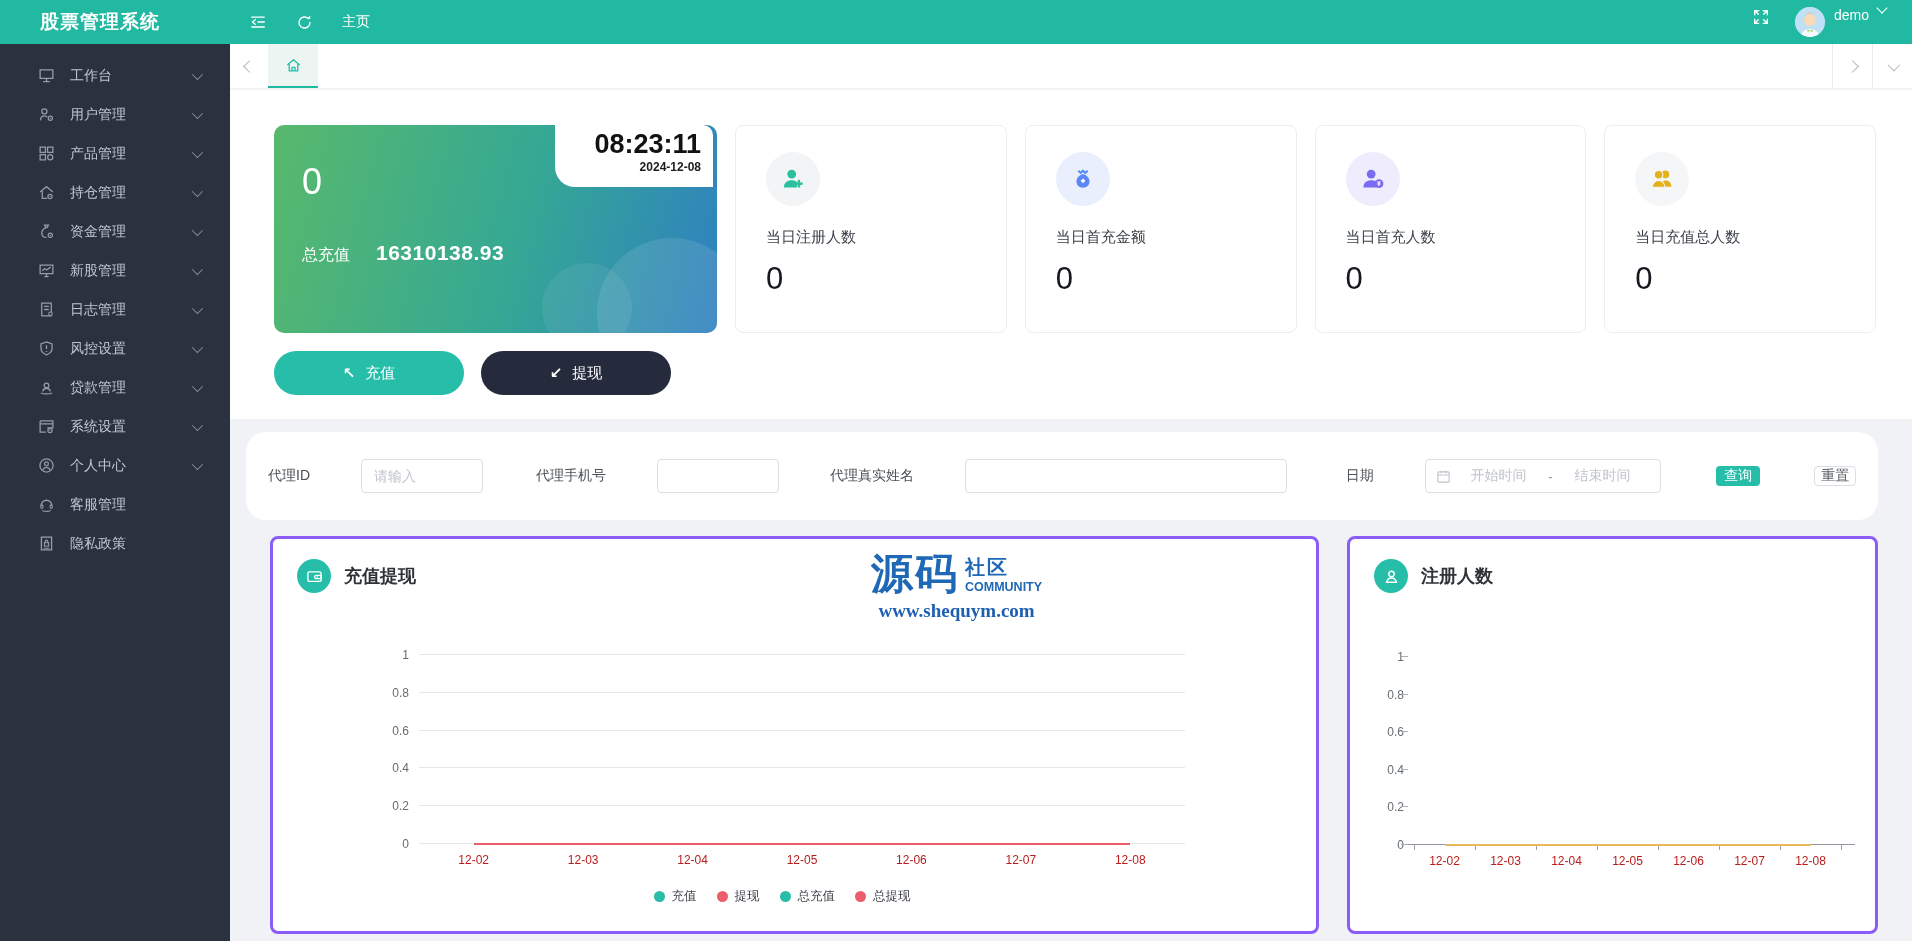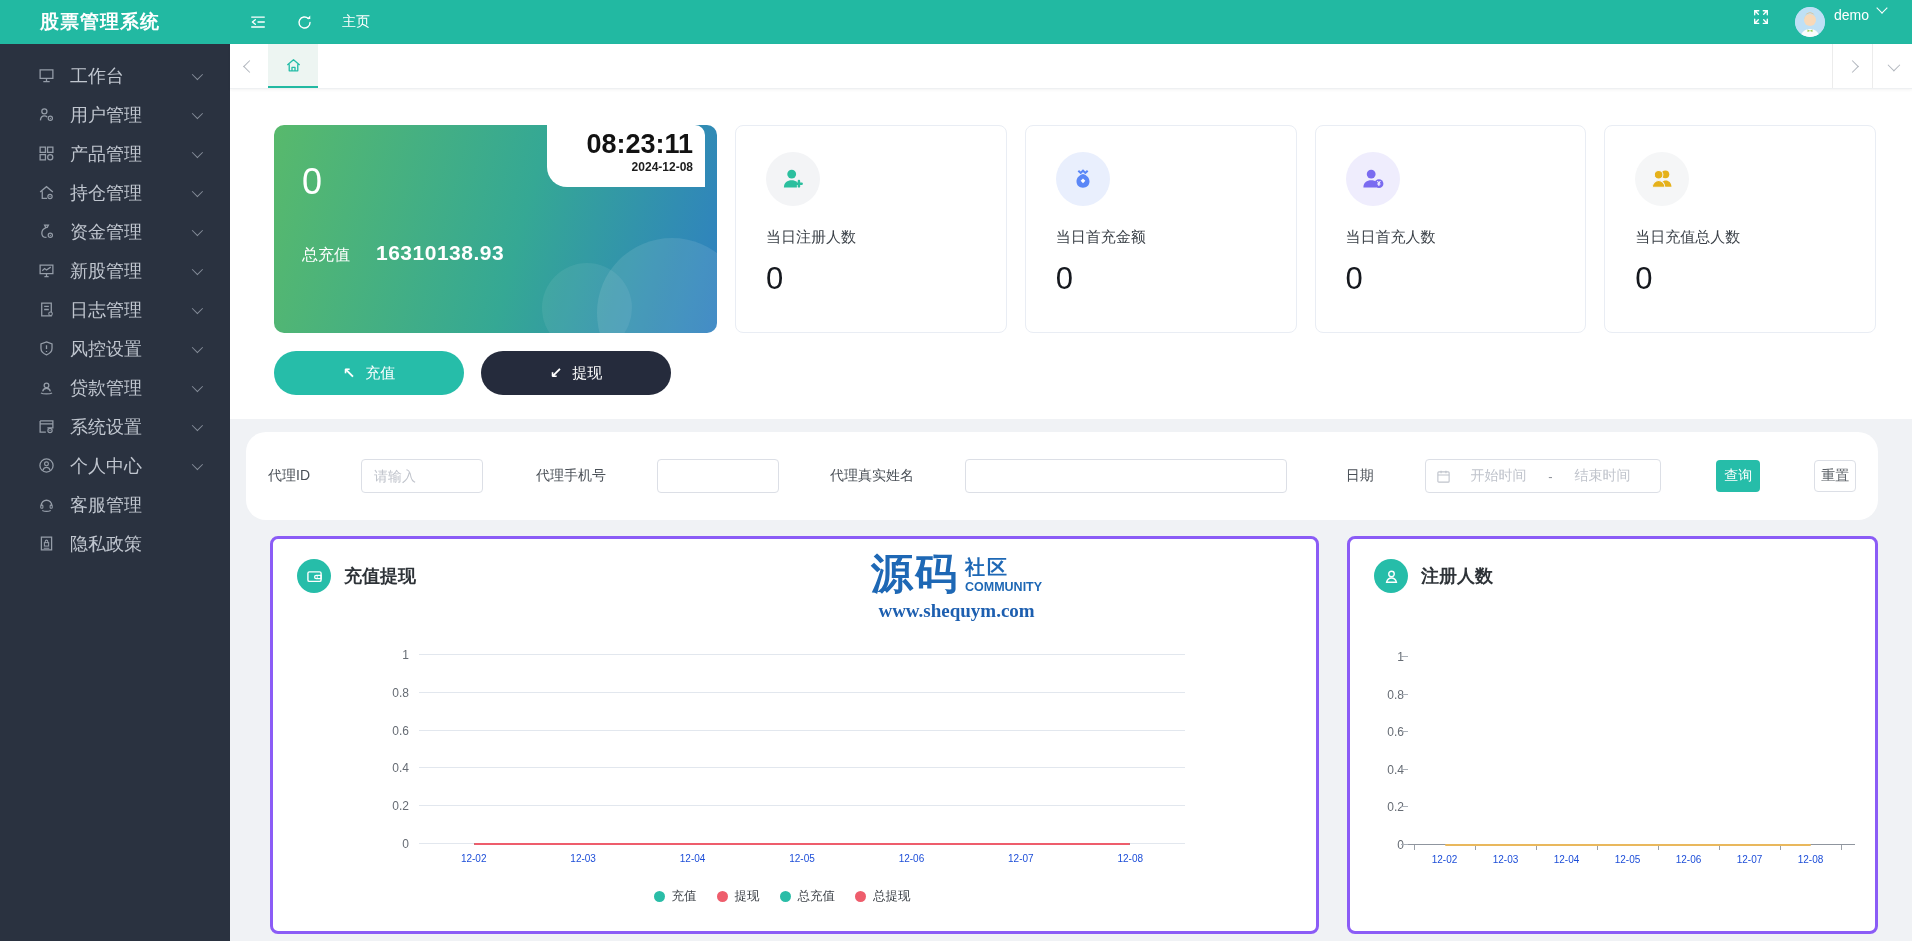--- a/index.html
+++ b/index.html
@@ -17,21 +17,21 @@
   .tb-full { margin-right:24px; }
   .avatar { width:30px; height:30px; border-radius:50%; overflow:hidden; background:#bfe0f5; }
   .tb-user { margin-left:9px; font-size:14px; }
   .caret { width:8px; height:8px; border-right:1.6px solid #fff; border-bottom:1.6px solid #fff;
     transform:rotate(45deg); margin:-3px 0 0 9px; }
 
   
   .shell { display:flex; height:897px; }
   .sidebar { width:230px; background:#2a3240; flex:none; padding-top:12px; }
   .side-item { height:39px; display:flex; align-items:center; padding:0 30px 0 38px;
-    color:#c0c6cf; font-size:18px; cursor:pointer; }
+    color:#c0c6cf; font-size:14px; cursor:pointer; }
   .side-item svg { flex:none; }
   .side-label { margin-left:15px; flex:1; }
   .chev { width:8px; height:8px; border-right:1.4px solid #848c98; border-bottom:1.4px solid #848c98;
     transform:rotate(45deg) translateY(-2px); }
   .main { flex:1; display:flex; flex-direction:column; min-width:0; }
 
   
   .tabbar { height:45px; background:#fff; display:flex; align-items:stretch;
     border-bottom:1px solid #eef0f2; box-shadow:0 1px 3px rgba(0,0,0,.05); position:relative; z-index:2; }
   .tab-nav { width:38px; display:flex; align-items:center; justify-content:center; cursor:pointer; }
@@ -51,21 +51,21 @@
   .g-card { width:443px; height:208px; flex:none; border-radius:10px; position:relative; overflow:hidden;
     background:linear-gradient(105deg,#58b96c 0%,#35a894 55%,#2f80c1 100%); color:#fff; padding:24px 28px; }
   .g-label { font-size:16px; margin-top:10px; }
   .g-value { font-size:36px; margin-top:12px; font-weight:400; }
   .g-total { margin-top:38px; display:flex; align-items:baseline; }
   .g-total-label { font-size:16px; }
   .g-total-value { font-size:21px; font-weight:700; margin-left:26px; letter-spacing:.5px; }
   .g-circle { position:absolute; border-radius:50%; background:rgba(255,255,255,.10); }
   .c1 { width:150px; height:150px; right:-30px; bottom:-55px; }
   .c2 { width:90px; height:90px; right:85px; bottom:-20px; background:rgba(255,255,255,.07); }
-  .clock { position:absolute; top:0; right:12px; width:158px; height:62px; background:#fff;
+  .clock { position:absolute; top:0; right:4px; width:158px; height:62px; background:#fff;
     border-bottom-left-radius:20px; border-top-right-radius:10px; text-align:right; padding:4px 12px 0 0; }
   .clock-time { font-size:27px; font-weight:700; color:#121212; line-height:30px; }
   .clock-date { font-size:12px; font-weight:700; color:#1c1c1c; margin-top:1px; }
 
   .s-card { flex:1; height:208px; background:#fff; border:1px solid #e9edf4; border-radius:8px; padding:26px 30px; }
   .s-ico { width:54px; height:54px; border-radius:50%; display:flex; align-items:center; justify-content:center; }
   .s-label { margin-top:22px; font-size:15px; color:#3b4148; }
   .s-value { margin-top:14px; font-size:31px; color:#15181e; }
 
   .actions-row { margin-top:18px; display:flex; gap:17px; }
@@ -83,42 +83,42 @@
   .f-input { height:34px; border:1px solid #dcdfe6; border-radius:4px; padding:0 12px; font-size:14px;
     color:#333; outline:none; font-family:inherit; }
   .f-input::placeholder { color:#c0c4cc; }
   .w1 { width:122px; margin-right:12px; }
   .w2 { width:122px; margin-right:10px; }
   .w3 { width:400px; margin-right:18px; }
   .date-box { width:293px; height:34px; border:1px solid #dcdfe6; border-radius:4px; display:flex;
     align-items:center; padding:0 10px; margin-right:14px; cursor:pointer; }
   .date-ph { flex:1; text-align:center; font-size:14px; color:#c0c4cc; }
   .date-sep { color:#8a8f96; font-size:13px; padding:0 2px; }
-  .btn { height:32px; border-radius:4px; font-size:14px; cursor:pointer; font-family:inherit; }
+  .btn { height:20px; border-radius:4px; font-size:14px; cursor:pointer; font-family:inherit; }
   .btn-search { width:56px; background:#26bda9; color:#fff; border:none; margin-right:13px; }
   .btn-reset { width:52px; background:#fff; color:#5a6066; border:1px solid #dcdfe6; }
 
   
   .charts-row { margin:16px 34px 0 40px; display:flex; gap:28px; }
   .chart-card { background:#fff; border:3px solid #8b5cf6; border-radius:8px; position:relative; height:398px; }
   .card-l { flex:1; }
   .card-r { width:531px; flex:none; }
   .chart-head { position:absolute; top:20px; left:24px; display:flex; align-items:center; }
   .ch-ico { width:34px; height:34px; border-radius:50%; background:#26bda9; display:flex; align-items:center; justify-content:center; }
   .ch-title { margin-left:13px; font-size:18px; font-weight:700; color:#2e3338; }
 
   .chart-area { position:absolute; }
   .area0 { left:146px; top:116px; width:766px; height:189px; }
   .area1 { left:64px;  top:118px; width:427px; height:188px; }
   .ytick-label { position:absolute; left:-50px; width:40px; text-align:right; font-size:12px; color:#666c74; }
   .gridline { position:absolute; left:0; right:0; height:1px; background:#e2e7ee; }
   .ytick-dash { position:absolute; left:-13px; width:7px; height:1px; background:#a9afb7; }
   .axisline { position:absolute; left:-6px; right:-14px; bottom:0; height:1px; background:#8f959e; }
   .xtick { position:absolute; bottom:-5px; width:1px; height:5px; background:#9aa0a8; }
-  .xlabel { position:absolute; top:calc(100% + 9px); transform:translateX(-50%); font-size:10px; color:#1d4ed8; white-space:nowrap; }
+  .xlabel { position:absolute; top:calc(100% + 9px); transform:translateX(-50%); font-size:12px; color:#b91c1c; white-space:nowrap; }
   .sline { position:absolute; height:2px; border-radius:1px; }
   .chart-legend { position:absolute; left:-40px; right:0; top:calc(100% + 44px);
     display:flex; justify-content:center; gap:20px; }
   .leg-item { display:flex; align-items:center; gap:7px; cursor:pointer; }
   .leg-dot { width:11px; height:11px; border-radius:50%; }
   .leg-text { font-size:12.5px; color:#3a3f45; }
 
   
   .watermark { position:absolute; left:598px; top:13px; color:#1e68b5; }
   .wm-row { display:flex; align-items:flex-end; }

